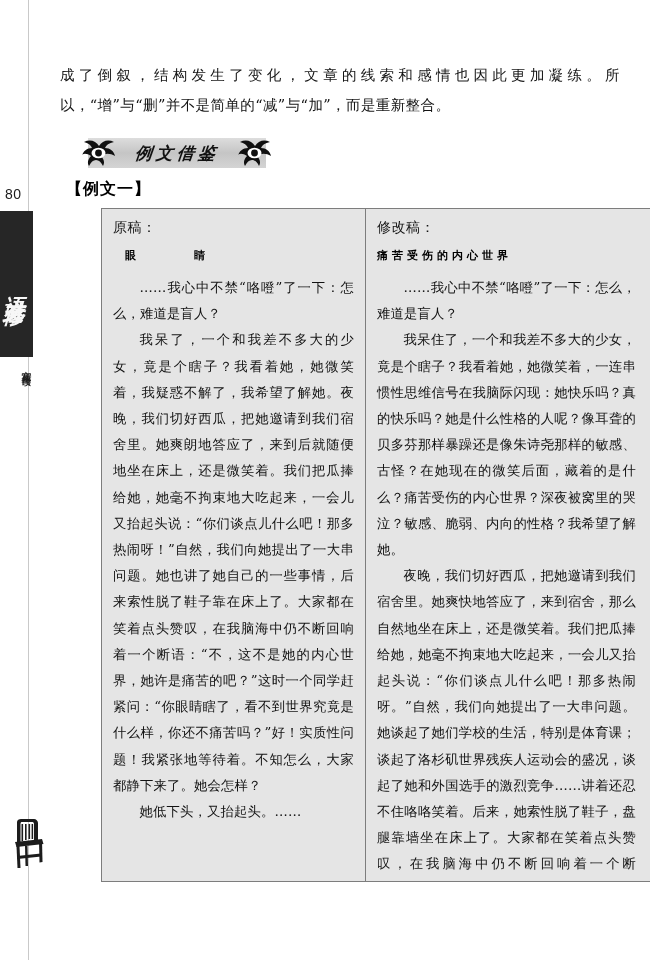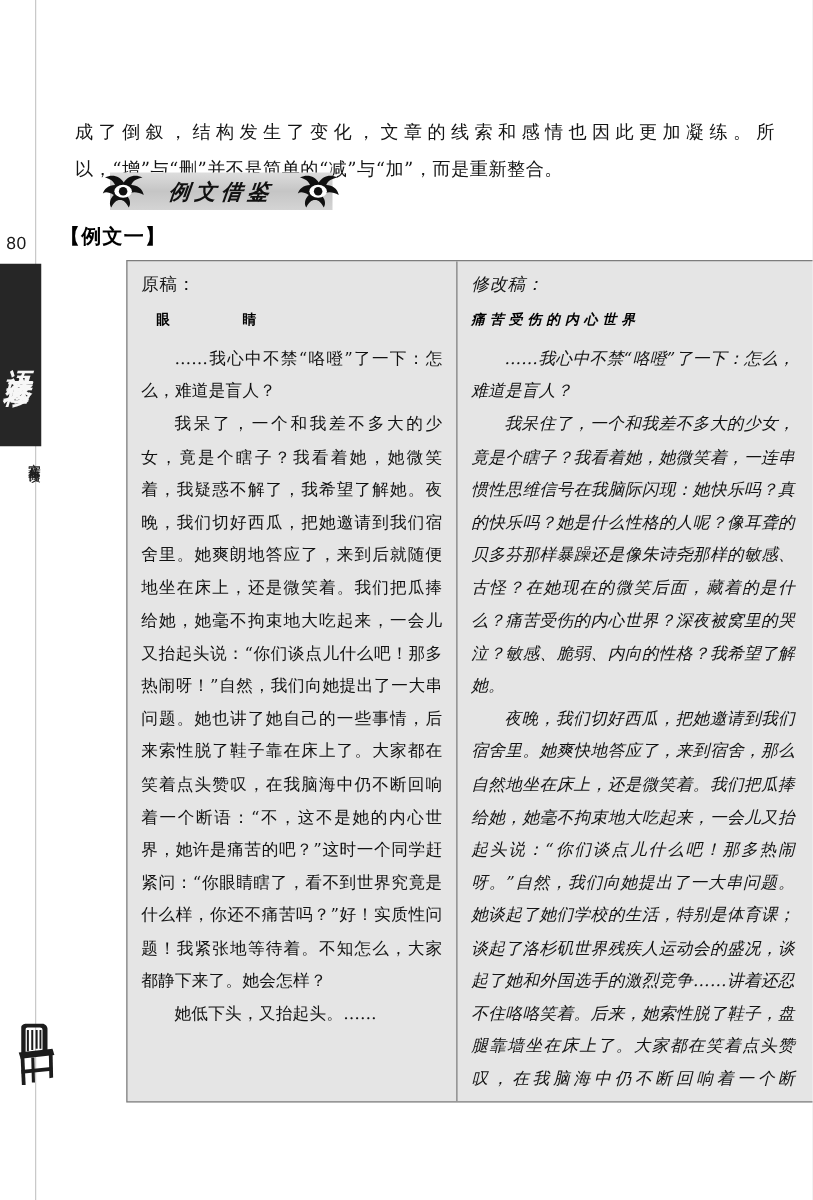--- a/index.html
+++ b/index.html
@@ -91,21 +91,21 @@
 
   
   .content {
     position: absolute;
     left: 60px;
     top: 0;
     width: 560px;
   }
   .lede {
     margin: 0;
-    padding-top: 91px;
+    padding-top: 60px;
     font-family: "DejaVu Serif", serif;
     font-size: 14.5px;
     line-height: 30px;
     color: #141414;
     text-align: justify;
     letter-spacing: 0.4px;
   }
 
   
   .banner {
@@ -135,21 +135,21 @@
     width: 34px;
     height: 28px;
     z-index: 3;
   }
   .banner-flower.left  { left: -6px; }
   .banner-flower.right { right: -6px; }
 
   
   .example-heading {
     position: absolute;
-    left: 48px;
+    left: 66px;
     top: 179px;
     font-family: "DejaVu Sans", sans-serif;
     font-size: 16px;
     font-weight: 700;
     color: #000000;
     letter-spacing: 1px;
   }
 
   
   .compare-box {
@@ -169,21 +169,20 @@
     box-sizing: border-box;
     padding: 10px 11px 6px 11px;
     overflow: hidden;
   }
   .col-left {
     width: 264px;
     border-right: 1px solid #7d7d7d;
   }
   .col-right {
     width: 281px;
-    font-style: italic;
   }
   .col-label {
     font-family: "DejaVu Serif", serif;
     font-size: 14px;
     color: #141414;
     margin-bottom: 11px;
     letter-spacing: 0.5px;
   }
   .col-title {
     font-family: "DejaVu Sans", sans-serif;

